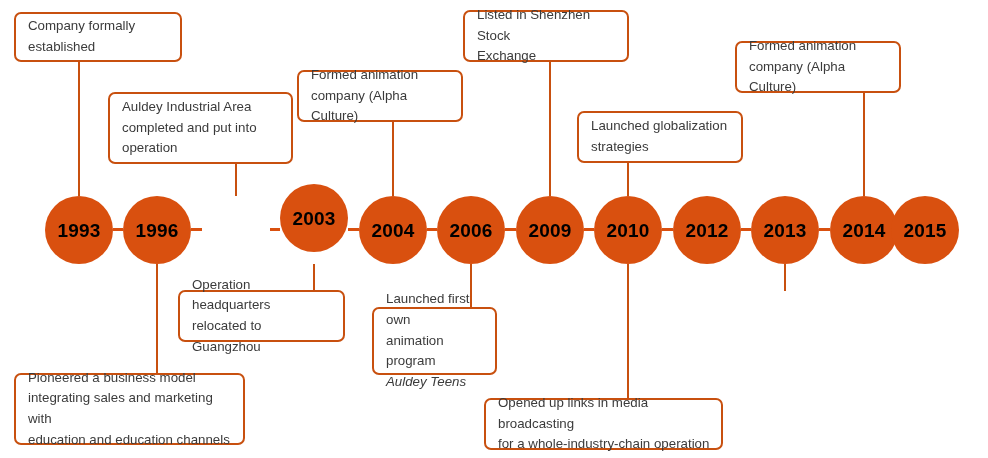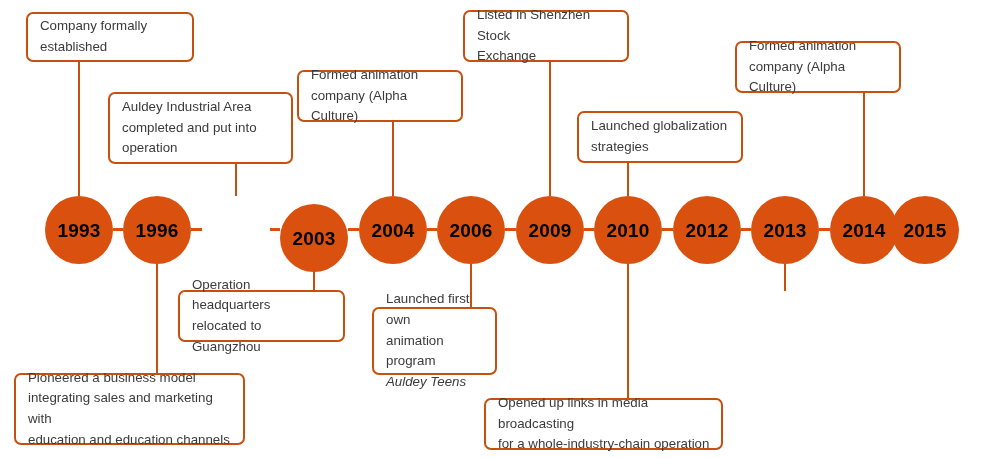--- a/index.html
+++ b/index.html
@@ -99,21 +99,21 @@
   <div class="connector" style="left:627px;top:264px;height:134px;"></div>
   <div class="connector" style="left:784px;top:264px;height:27px;"></div>
   <div class="connector" style="left:863px;top:93px;height:103px;"></div>
 
   <div class="year-node" style="left:45px;top:196px;">
     <span class="year-label">1993</span>
   </div>
   <div class="year-node" style="left:123px;top:196px;">
     <span class="year-label">1996</span>
   </div>
-  <div class="year-node" style="left:280px;top:204px;">
+  <div class="year-node" style="left:280px;top:184px;">
     <span class="year-label">2003</span>
   </div>
   <div class="year-node" style="left:359px;top:196px;">
     <span class="year-label">2004</span>
   </div>
   <div class="year-node" style="left:437px;top:196px;">
     <span class="year-label">2006</span>
   </div>
   <div class="year-node" style="left:516px;top:196px;">
     <span class="year-label">2009</span>
@@ -127,21 +127,21 @@
   <div class="year-node" style="left:751px;top:196px;">
     <span class="year-label">2013</span>
   </div>
   <div class="year-node" style="left:830px;top:196px;">
     <span class="year-label">2014</span>
   </div>
   <div class="year-node" style="left:891px;top:196px;">
     <span class="year-label">2015</span>
   </div>
 
-  <div class="event-box" style="left:14px;top:12px;width:168px;height:50px;margin-left:12px;">
+  <div class="event-box" style="left:14px;top:12px;width:168px;height:50px;">
     <div class="event-text">Company formally
 established</div>
   </div>
 
   <div class="event-box" style="left:108px;top:92px;width:185px;height:72px;">
     <div class="event-text">Auldey Industrial Area
 completed and put into
 operation</div>
   </div>
 

